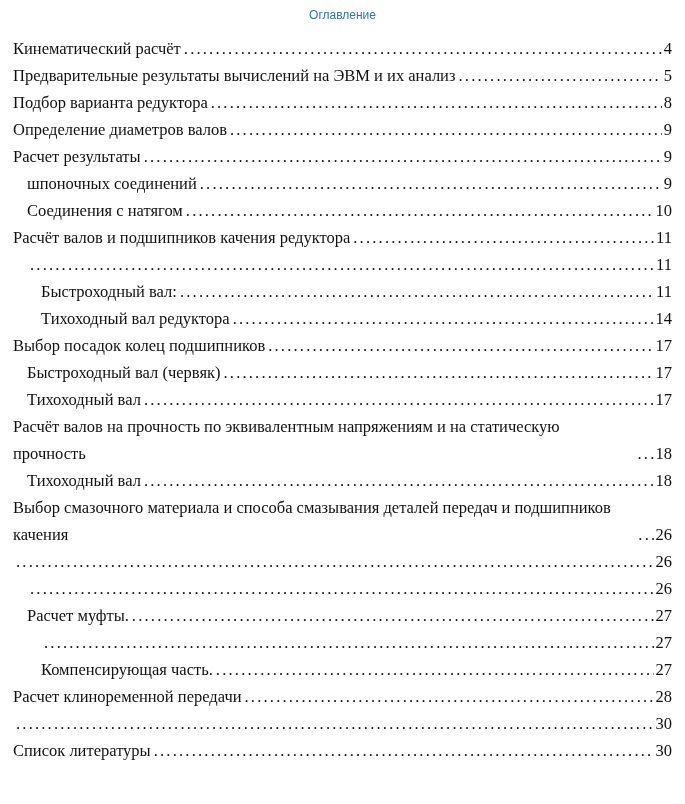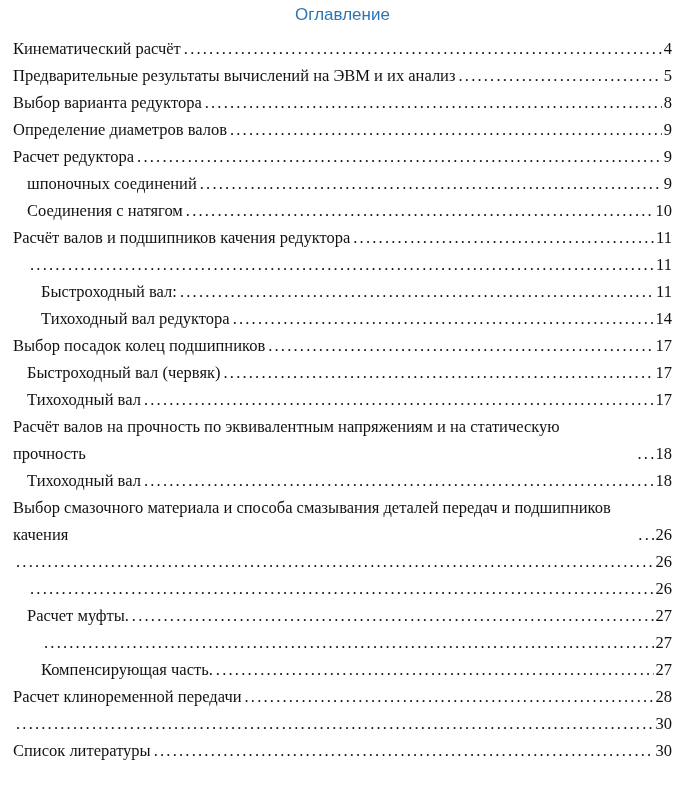--- a/index.html
+++ b/index.html
@@ -15,21 +15,21 @@
     padding: 3px 13px 0 13px;
     font-family: "Liberation Serif", serif;
     font-size: 16.5px;
     color: #111111;
     overflow: hidden;
   }
   .toc-heading {
     text-align: center;
     font-family: "Liberation Sans", sans-serif;
     font-weight: 400;
-    font-size: 17px;
+    font-size: 12px;
     margin: 0 0 8px 0;
     line-height: 24px;
   }
   .toc-list {
     width: 100%;
   }
   .toc-row {
     display: flex;
     align-items: flex-end;
     line-height: 27px;
@@ -68,31 +68,31 @@
         <span class="toc-title">Кинематический расчёт</span>
         <span class="leader"></span>
         <span class="toc-page">4</span>
       </div>
       <div class="toc-row level-1">
         <span class="toc-title">Предварительные результаты вычислений на ЭВМ и их анализ</span>
         <span class="leader"></span>
         <span class="toc-page">5</span>
       </div>
       <div class="toc-row level-1">
-        <span class="toc-title">Выбор варианта редуктора</span>
+        <span class="toc-title">Подбор варианта редуктора</span>
         <span class="leader"></span>
         <span class="toc-page">8</span>
       </div>
       <div class="toc-row level-1">
         <span class="toc-title">Определение диаметров валов</span>
         <span class="leader"></span>
         <span class="toc-page">9</span>
       </div>
       <div class="toc-row level-1">
-        <span class="toc-title">Расчет редуктора</span>
+        <span class="toc-title">Расчет результаты</span>
         <span class="leader"></span>
         <span class="toc-page">9</span>
       </div>
       <div class="toc-row level-2">
         <span class="toc-title">шпоночных соединений</span>
         <span class="leader"></span>
         <span class="toc-page">9</span>
       </div>
       <div class="toc-row level-2">
         <span class="toc-title">Соединения с натягом</span>

